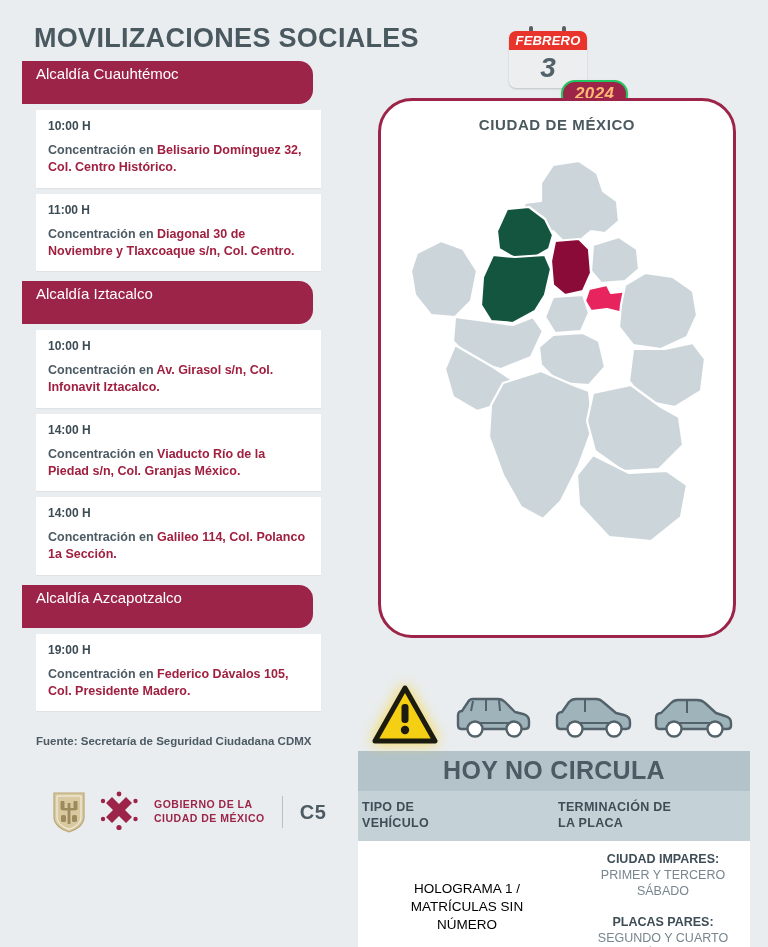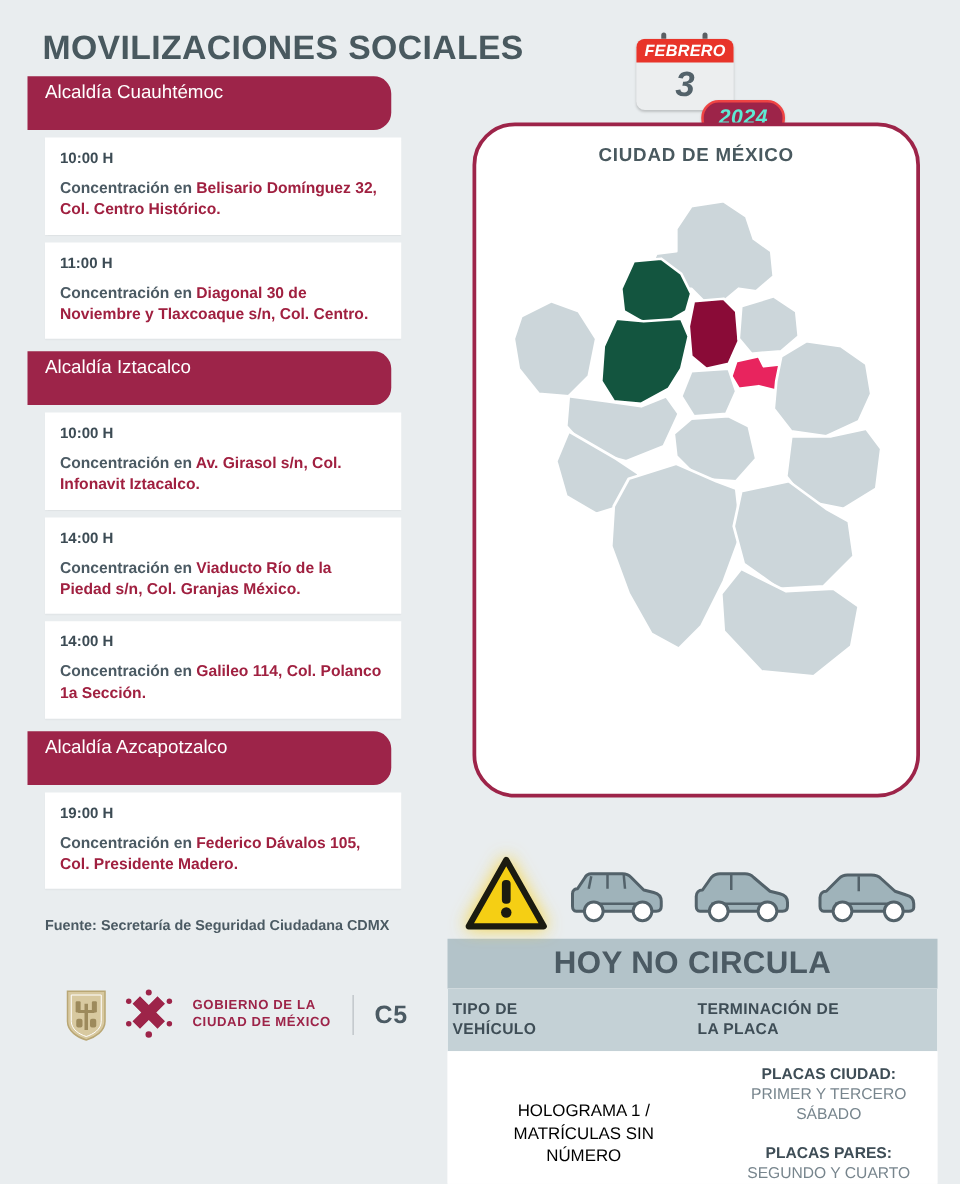--- a/index.html
+++ b/index.html
@@ -87,26 +87,26 @@
     text-align: center;
     font-size: 28px;
     font-weight: bold;
     color: #53626a;
   }
   .cal-year {
     position: absolute;
     left: 52px;
     top: 54px;
     background: #9d2449;
-    color: #5eead4;
+    color: #fdba74;
     font-size: 17px;
     font-weight: bold;
     padding: 2px 12px 3px 12px;
     border-radius: 14px;
-    border: 2px solid #ef4444;
+    border: 2px solid #22c55e;
     box-shadow: 0 1px 2px rgba(0,0,0,0.2);
     letter-spacing: 0.4px;
   }
 
   
   .left-col {
     position: absolute;
     left: 22px;
     top: 48px;
     width: 325px;
@@ -476,20 +476,20 @@
           <span>VEHÍCULO</span>
         </div>
         <div>
           <span>TERMINACIÓN DE</span><br>
           <span>LA PLACA</span>
         </div>
       </div>
       <div class="hnc-body">
         <div class="hnc-cell-left">HOLOGRAMA 1 / MATRÍCULAS SIN NÚMERO</div>
         <div class="hnc-cell-right" id="hnc-plates">
-            <div class="plate-line"><b>PLACAS CIUDAD:</b><span> PRIMER Y TERCERO SÁBADO</span></div>
+            <div class="plate-line"><b>CIUDAD IMPARES:</b><span> PRIMER Y TERCERO SÁBADO</span></div>
             <div class="plate-line"><b>PLACAS PARES:</b><span> SEGUNDO Y CUARTO SÁBADO</span></div>
           </div>
       </div>
     </div>
   </div>
 
 </div>
 
 </body></html>

